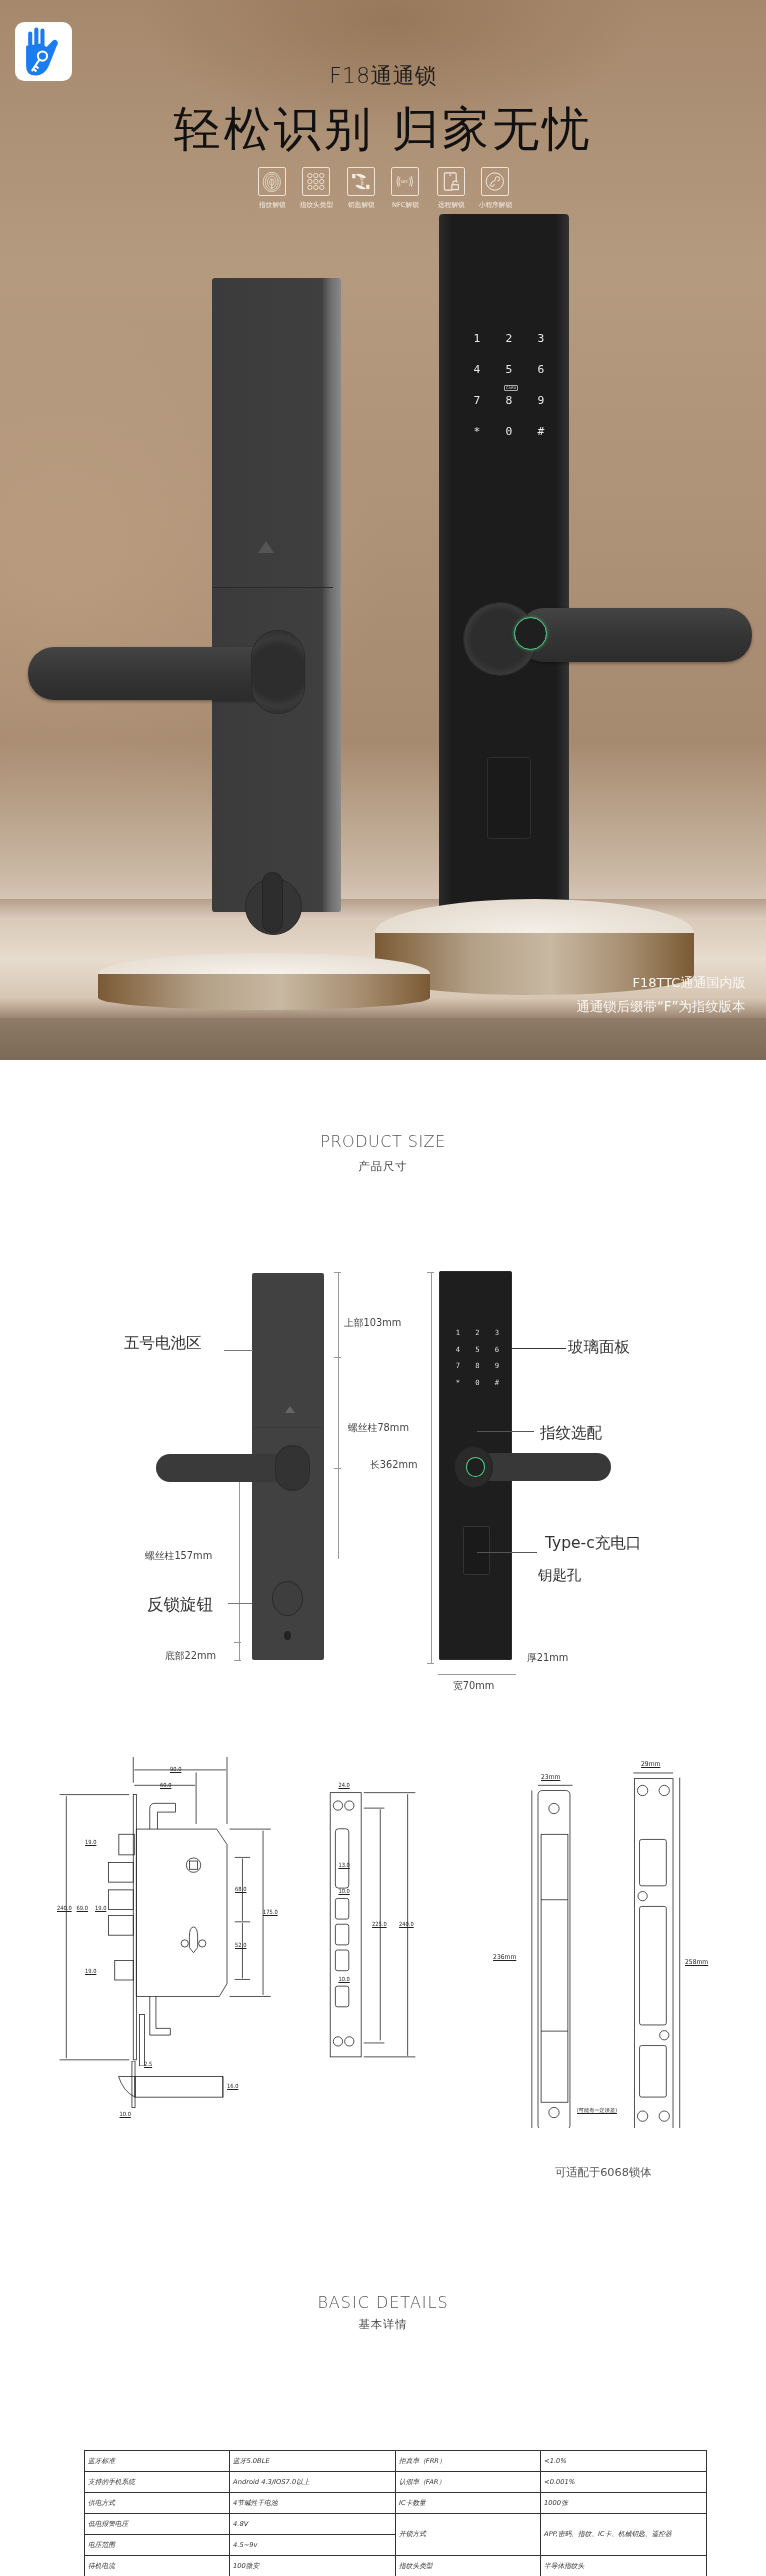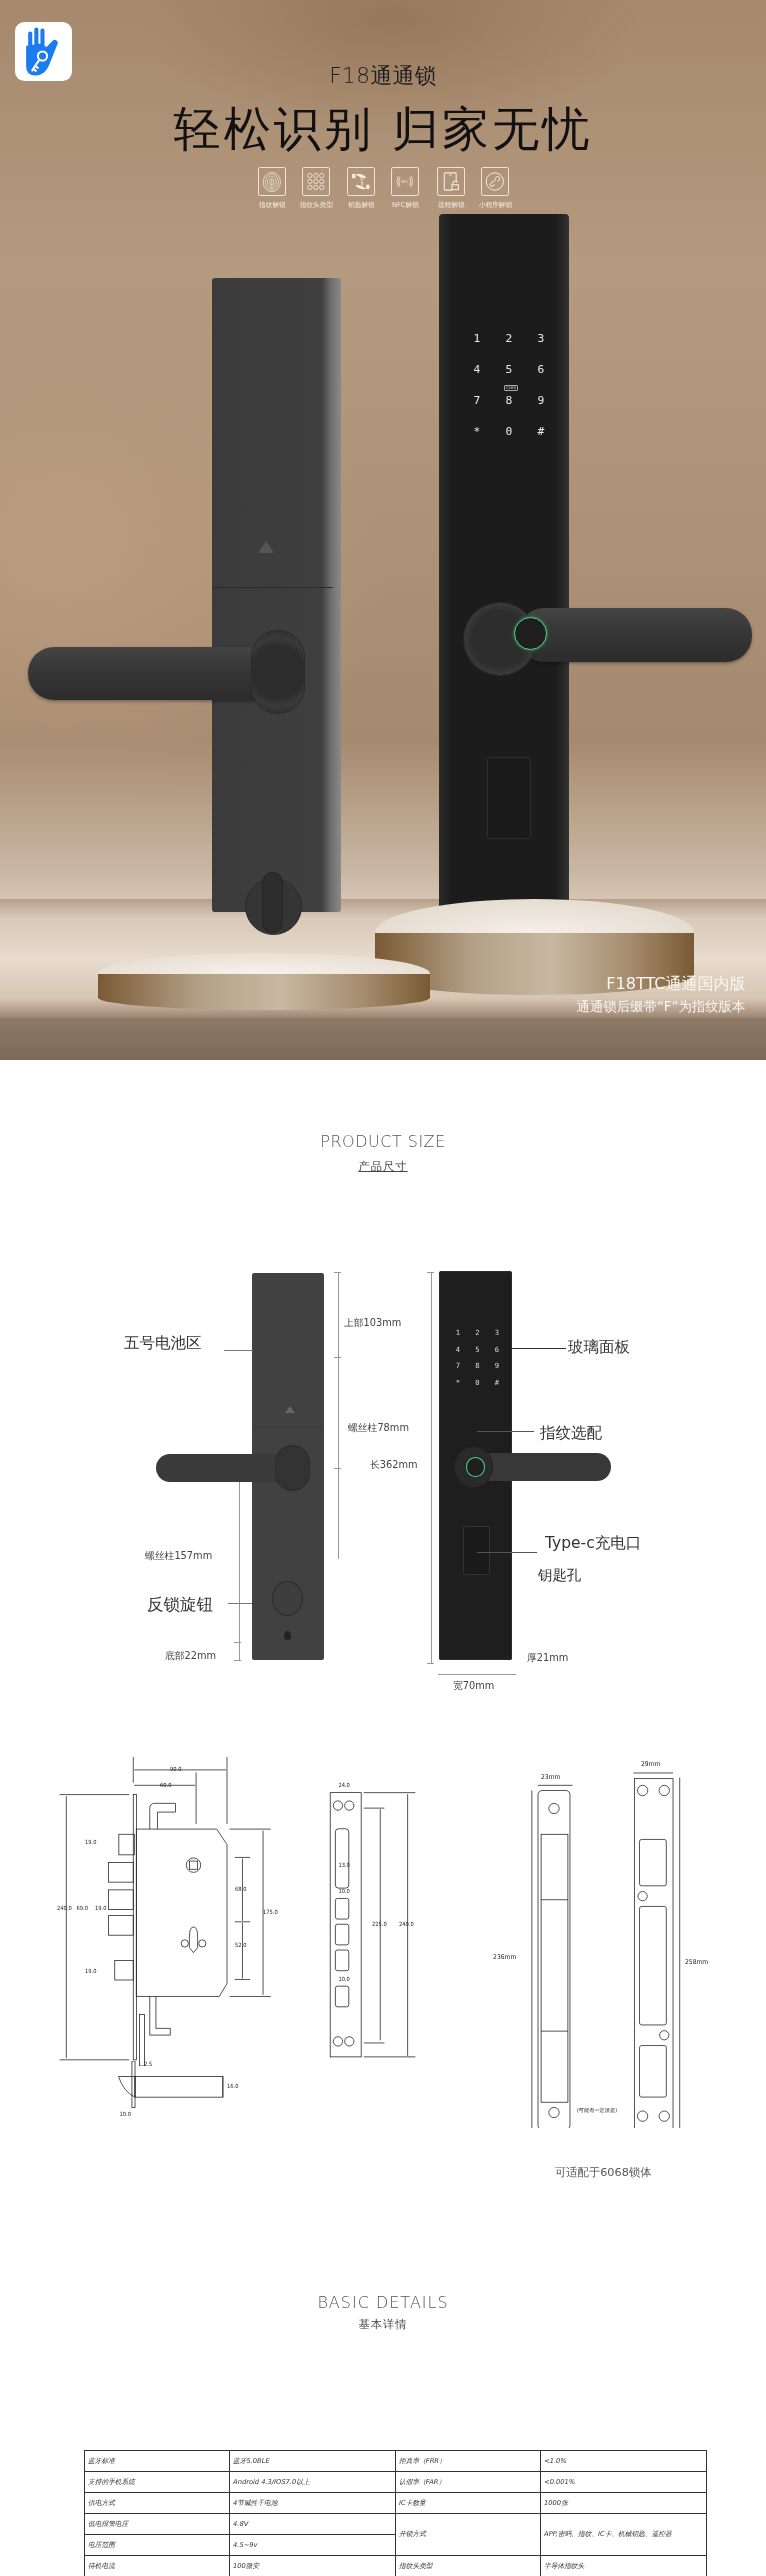--- a/index.html
+++ b/index.html
@@ -34,34 +34,34 @@
 
   
   .lock-back { position: absolute; background: linear-gradient(90deg, #3b3b3b 0%, #3f3f3f 85%, #6e6e6e 92%, #8a8a8a 100%); border-radius: 3.1px; }
   .lock-front { position: absolute; background: linear-gradient(90deg, #2b2b2b 0%, #1c1c1c 10%, #1c1c1c 90%, #333 100%); border-radius: 4.1px; }
   .handle { position: absolute; background: linear-gradient(180deg, #444 0%, #353535 50%, #2c2c2c 100%); border-radius: 26px; box-shadow: 0 1.5px 3.1px rgba(0,0,0,0.35); }
   .rose { position: absolute; border-radius: 50%; background: radial-gradient(circle, #2d2d2d 55%, #3a3a3a 70%, #262626 100%); box-shadow: 0 0 0 1px #2a2a2a; }
   .fp-ring { position: absolute; border-radius: 50%; border: 1.5px solid #4ed08a; background: #1f1f1f; box-shadow: 0 0 3.1px rgba(80,220,140,0.6); }
   .keypad { position: absolute; display: grid; grid-template-columns: repeat(3, 32px); grid-auto-rows: 31px; color: #e8e8e8; font-size: 11.3px; text-align: center; font-family: "DejaVu Sans Mono", monospace; }
   .podium { position: absolute; border-radius: 50%; }
 
-  .hero-note1 { position: absolute; right: 20.6px; top: 974px; font-size: 16px; color: #fbf7f2; text-align: right; }
+  .hero-note1 { position: absolute; right: 20.6px; top: 974px; font-size: 13px; color: #fbf7f2; text-align: right; }
   .hero-note2 { position: absolute; right: 20.6px; top: 998px; font-size: 13.4px; color: #fbf7f2; text-align: right; }
 
   
   .sec-en { position: absolute; left: 0; width: 766px; text-align: center; font-size: 16px; color: #555; font-weight: 300; letter-spacing: 0.5px; }
   .sec-cn { position: absolute; left: 0; width: 766px; text-align: center; font-size: 11.3px; color: #444; letter-spacing: 1px; }
 
   
   .dim-text { position: absolute; font-size: 9.8px; color: #444; white-space: nowrap; }
   .dim-label { position: absolute; font-size: 15.5px; color: #333; white-space: nowrap; }
   .vline { position: absolute; width: 0.5px; background: #999; }
   .hline { position: absolute; height: 0.5px; background: #999; }
   .tick { position: absolute; height: 0.5px; width: 7.2px; background: #999; }
-  .drw-text { position: absolute; font-size: 5.7px; color: #222; font-family: "DejaVu Sans Condensed", "DejaVu Sans", sans-serif; }
+  .drw-text { position: absolute; font-size: 5.7px; color: #222; font-family: "DejaVu Sans Condensed", "DejaVu Sans", sans-serif; text-decoration: underline; }
 
   .fit-note { position: absolute; left: 555px; top: 2165px; font-size: 11.3px; color: #555; }
 
   
   #spec-table { position: absolute; left: 84px; top: 2450px; width: 623px; border-collapse: collapse; table-layout: fixed; font-style: italic; }
   #spec-table td { border: 0.6px solid #333; height: 21px; font-size: 6.7px; color: #333; padding: 0 3.1px; vertical-align: middle; white-space: nowrap; overflow: hidden; }
   #spec-table tr:first-child td { border-top: 1px solid #333; }
 
   
   .hw-col { position: absolute; width: 158px; }
@@ -193,21 +193,21 @@
   <div class="podium" style="left:375px; top:899px; width:319px; height:67px; background:radial-gradient(ellipse, #f4efe8, #e0d5c7);"></div>
   <div style="position:absolute; left:375px; top:933px; width:319px; height:62px; background:linear-gradient(90deg,#7a5a34,#b39f86 30%,#c8b8a2 55%,#a58c6e 80%,#7a5a34); border-radius:0 0 50% 50% / 0 0 20.6px 20.6px;"></div>
   <div class="podium" style="left:98px; top:953px; width:332px; height:41px; background:radial-gradient(ellipse, #f6f2ec, #e3d8cb);"></div>
   <div style="position:absolute; left:98px; top:974px; width:332px; height:36px; background:linear-gradient(90deg,#7a5a34,#b39f86 30%,#c8b8a2 55%,#a58c6e 80%,#7a5a34); border-radius:0 0 50% 50% / 0 0 12.4px 12.4px;"></div>
 
   <div class="hero-note1">F18TTC通通国内版</div>
   <div class="hero-note2">通通锁后缀带“F”为指纹版本</div>
 </section>
 
 <div class="sec-en" style="top:1132px;">PRODUCT SIZE</div>
-<div class="sec-cn" style="top:1159px;text-decoration:underline;">产品尺寸</div>
+<div class="sec-cn" style="top:1159px;">产品尺寸</div>
 
 <div style="position:absolute; left:252px; top:1273px; width:72px; height:387px; background:#414141; border-radius:2.1px;"></div>
 <div style="position:absolute; left:252px; top:1427px; width:72px; height:0.5px; background:#3a3a3a;"></div>
 <div style="position:absolute; left:285px; top:1406px; width:0; height:0; border-left:5.2px solid transparent; border-right:5.2px solid transparent; border-bottom:7.2px solid #666;"></div>
 <div style="position:absolute; left:156px; top:1454px; width:151px; height:28px; background:#3a3a3a; border-radius:14px;"></div>
 <div style="position:absolute; left:276px; top:1446px; width:33px; height:44px; border-radius:16.5px; background:#333; box-shadow:0 0 0 1px #2c2c2c;"></div>
 <div style="position:absolute; left:272px; top:1581px; width:31px; height:35px; border-radius:50%; border:1px solid #2b2b2b; background:#3e3e3e;"></div>
 <div style="position:absolute; left:284px; top:1631px; width:7.2px; height:9.3px; border-radius:50%; background:#222;"></div>
 
 <div style="position:absolute; left:439px; top:1271px; width:73px; height:389px; background:#1e1e1e; border-radius:2.6px; box-shadow:inset 0 0 0 1px #2b2b2b;"></div>

